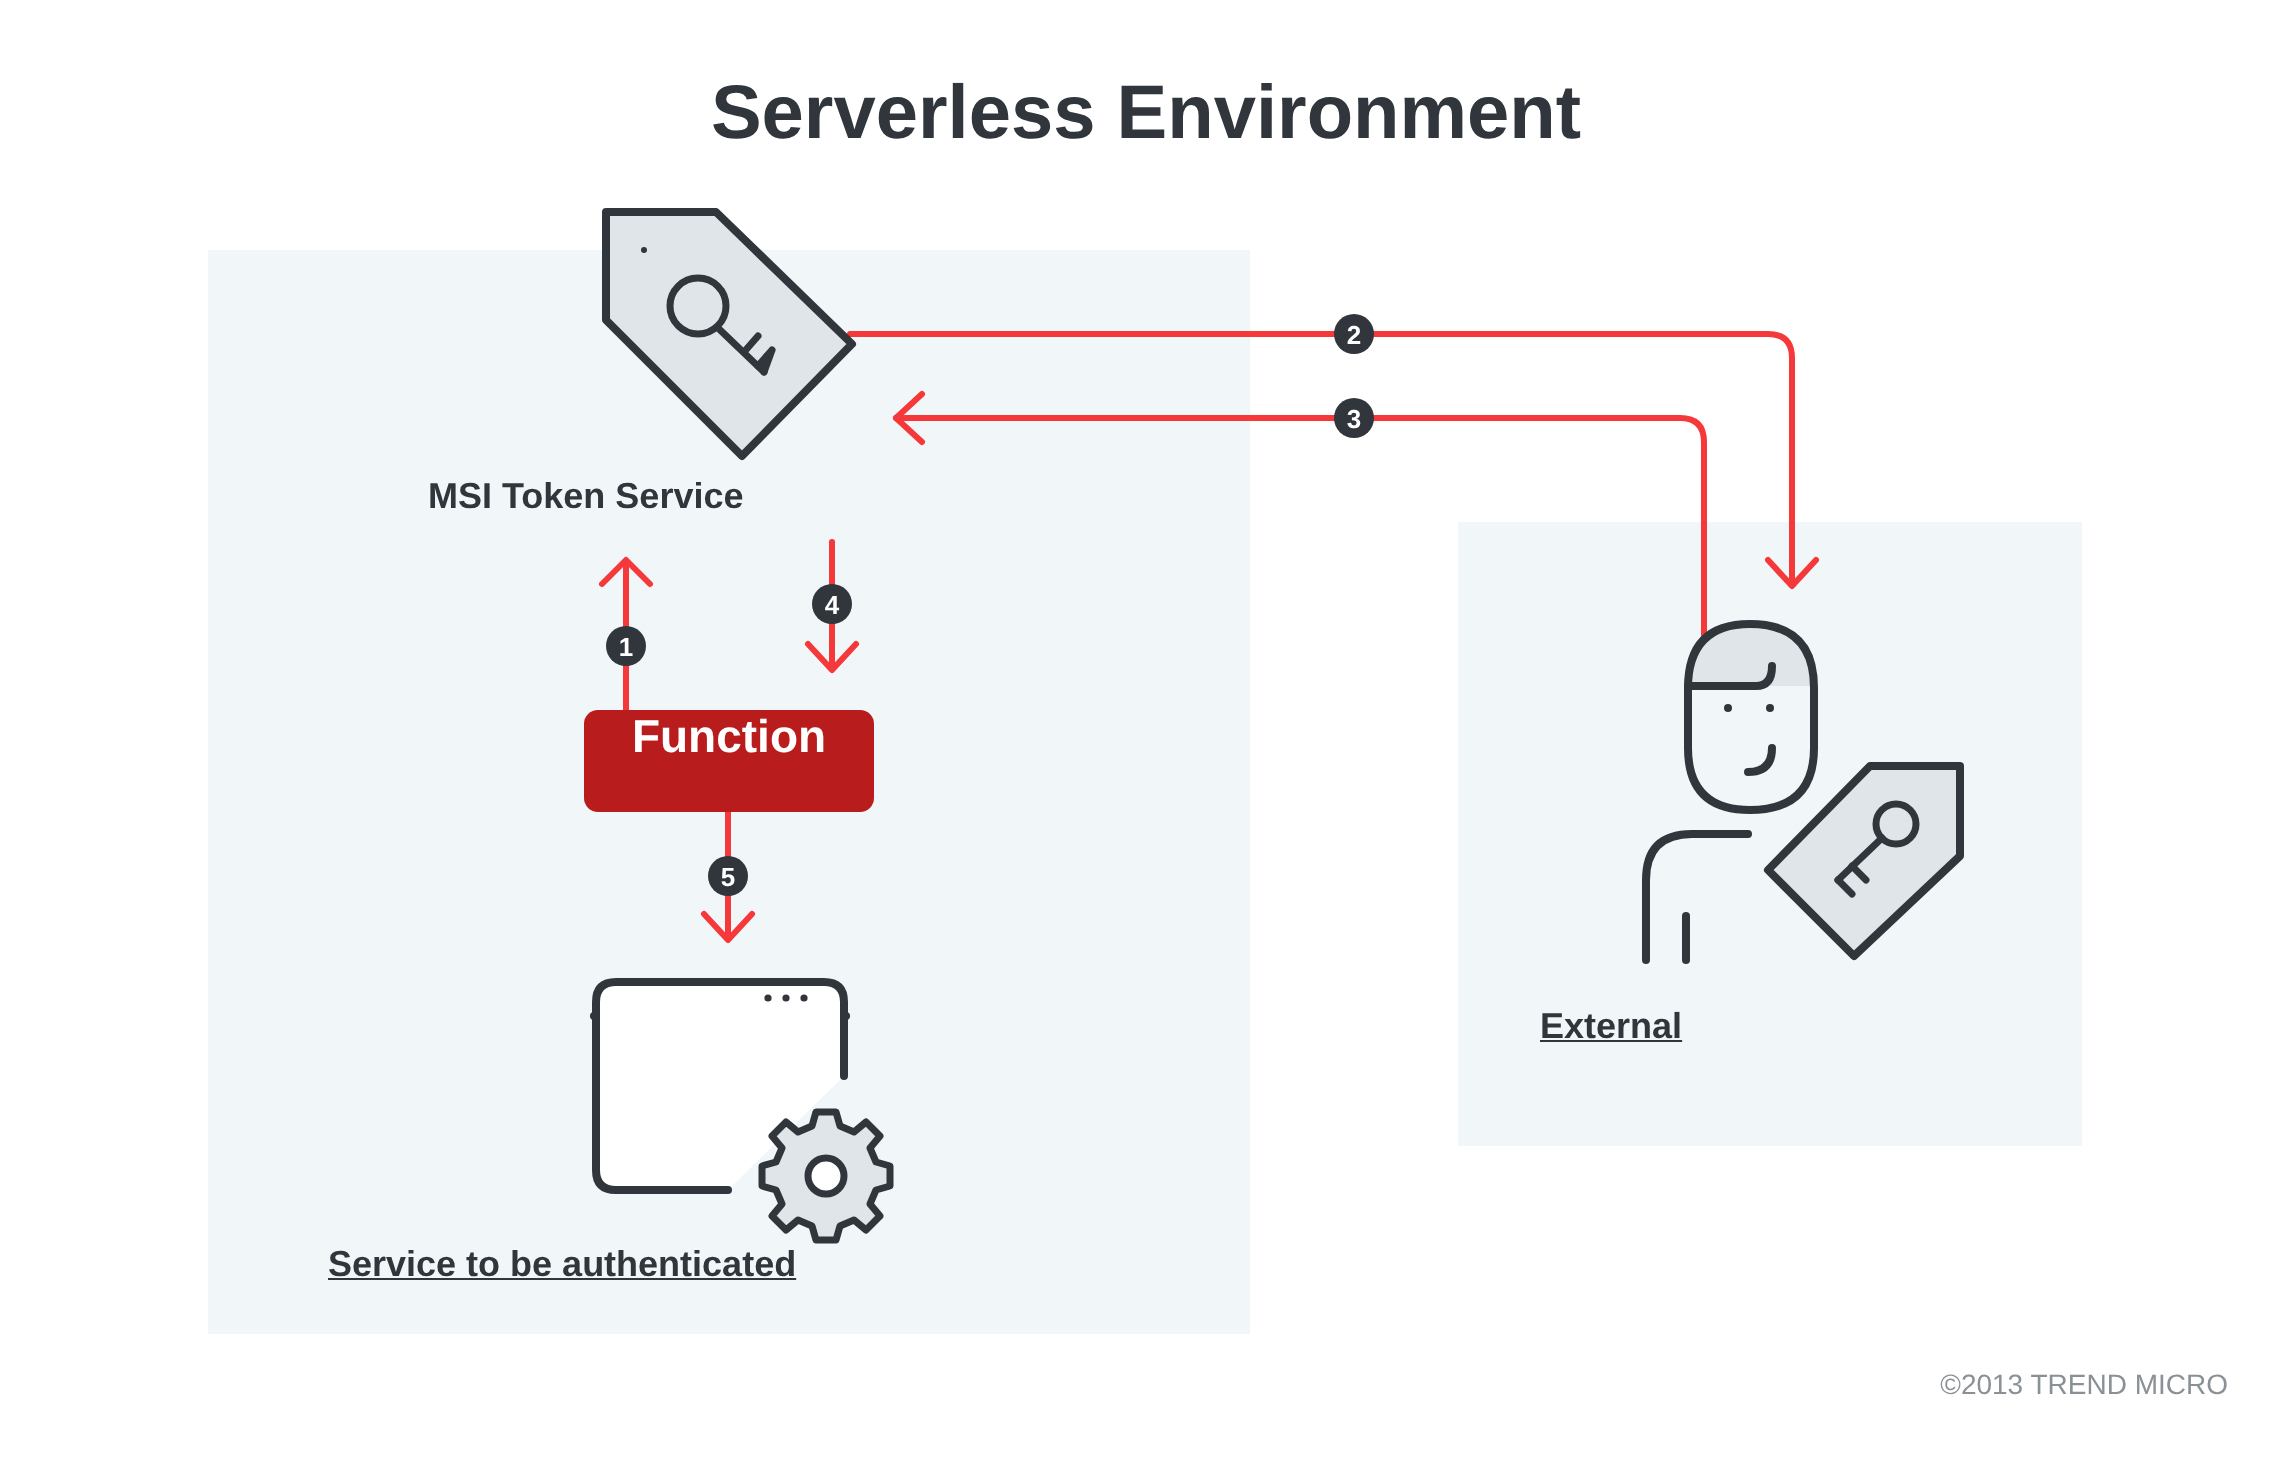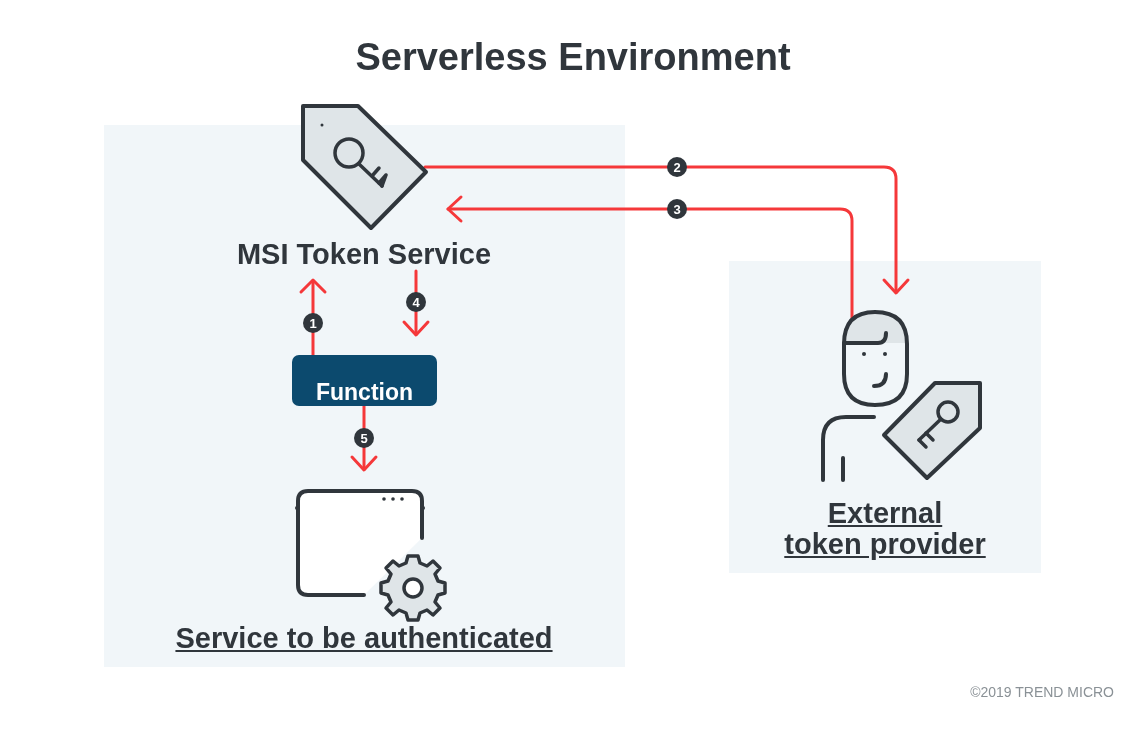--- a/index.html
+++ b/index.html
@@ -3,27 +3,27 @@
 <meta charset="utf-8">
 <style>
   html, body { margin: 0; padding: 0; background: #ffffff; }
   body { width: 1146px; height: 730px; position: relative; overflow: hidden;
          font-family: "Liberation Sans", "DejaVu Sans", sans-serif; color: #30363c; }
   .panel { position: absolute; background: #f1f6f9; }
   #panel-left { left: 104px; top: 125px; width: 521px; height: 542px; }
   #panel-right { left: 729px; top: 261px; width: 312px; height: 312px; }
   .title { position: absolute; left: 0; width: 1146px; top: 36px; text-align: center;
            font-size: 38px; font-weight: bold; color: #30363c; letter-spacing: 0px; }
-  .label { position: absolute; font-weight: bold; color: #30363c; font-size: 29px; text-align: center; }
+  .label { position: absolute; font-weight: bold; color: #30363c; font-size: 18px; }
   #lbl-msi { left: 214px; width: 300px; top: 238px; }
   #lbl-svc { left: 164px; width: 400px; top: 622px; text-decoration: underline; }
   #lbl-ext { left: 770px; width: 230px; top: 498px; line-height: 31px; text-decoration: underline; }
   .func-box { position: absolute; left: 292px; top: 355px; width: 145px; height: 51px;
-              background: #0c4a6e; border-radius: 7px; color: #ffffff; font-weight: bold;
-              font-size: 23px; display: flex; align-items: flex-end; justify-content: center; }
+              background: #b91c1c; border-radius: 7px; color: #ffffff; font-weight: bold;
+              font-size: 23px; display: flex; align-items: flex-start; justify-content: center; }
   .copyright { position: absolute; right: 32px; top: 684px; font-size: 14px; color: #8a9196; }
   svg.diagram { position: absolute; left: 0; top: 0; }
   .badge-text { font-family: "Liberation Sans", sans-serif; font-weight: bold; font-size: 13px; fill: #ffffff; }
 </style>
 </head>
 <body>
 
 <div class="panel" id="panel-left"></div>
 <div class="panel" id="panel-right"></div>
 
@@ -108,16 +108,15 @@
 <div class="label" id="lbl-msi">MSI Token Service</div>
 
 <div class="func-box">
   <span>Function</span>
 </div>
 
 <div class="label" id="lbl-svc">Service to be authenticated</div>
 
 <div class="label" id="lbl-ext">
   <div>External</div>
-  <div>token provider</div>
 </div>
 
-<div class="copyright">©2019 TREND MICRO</div>
+<div class="copyright">©2013 TREND MICRO</div>
 
 </body></html>

